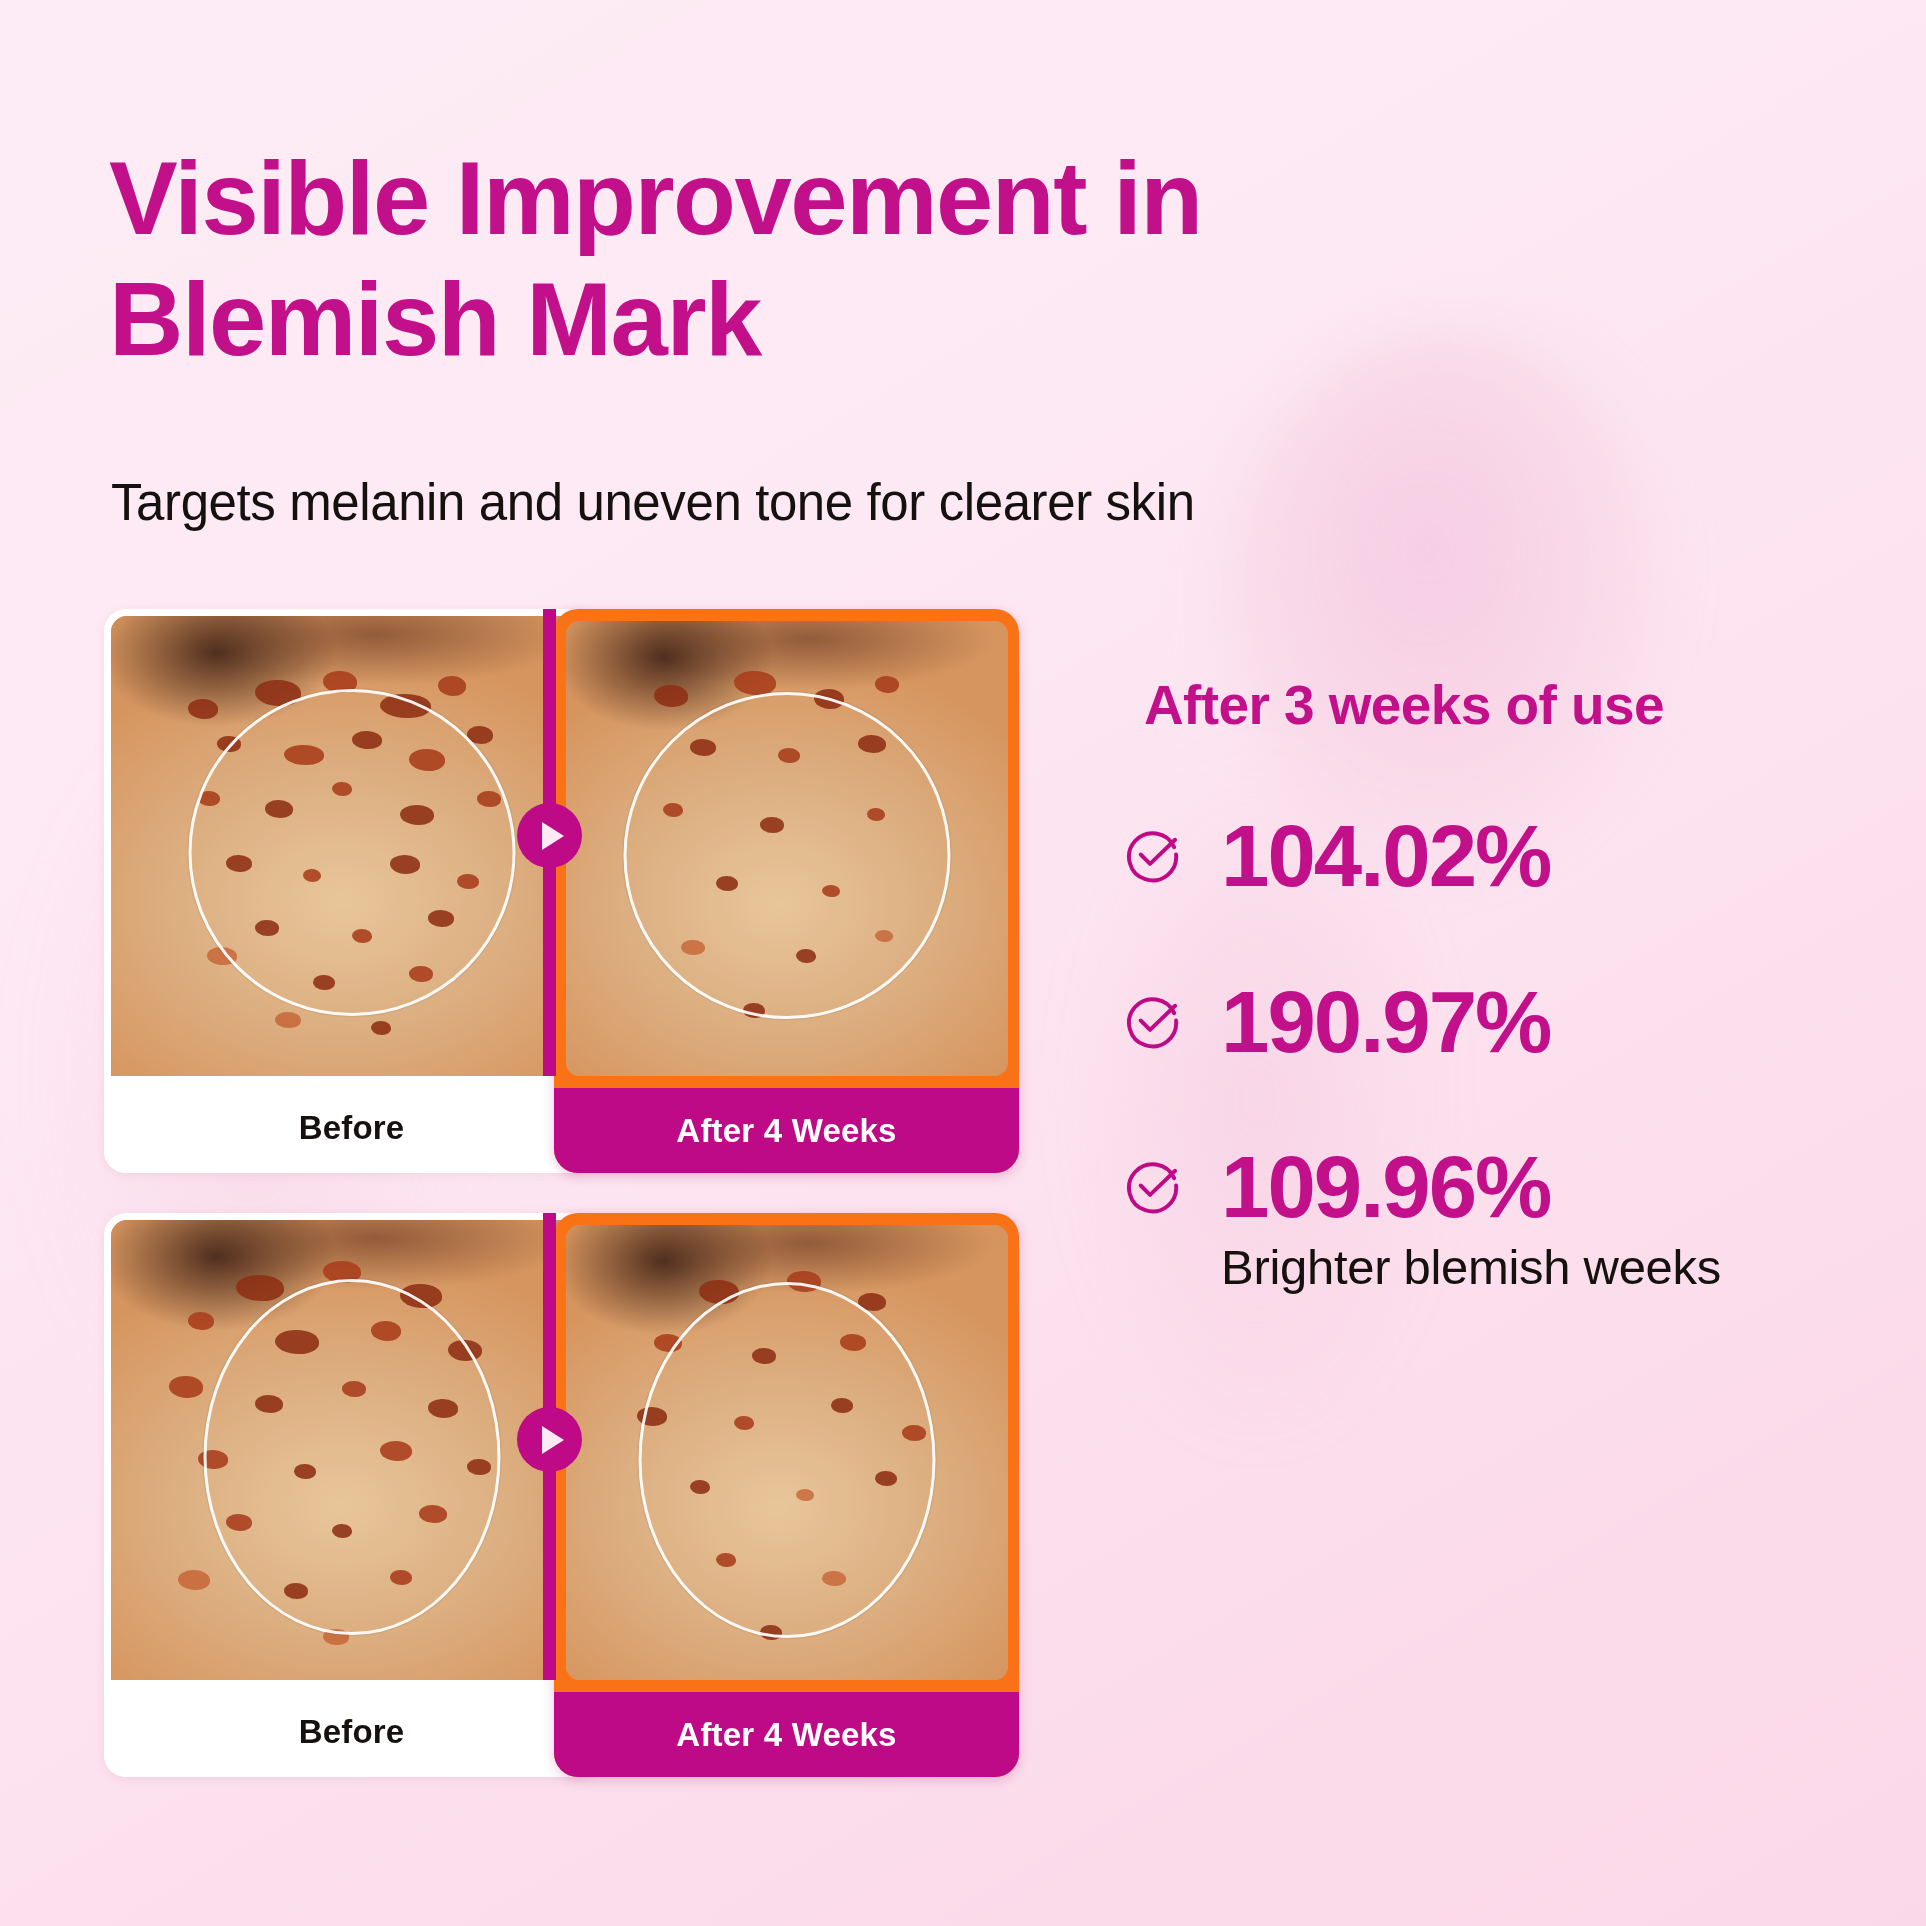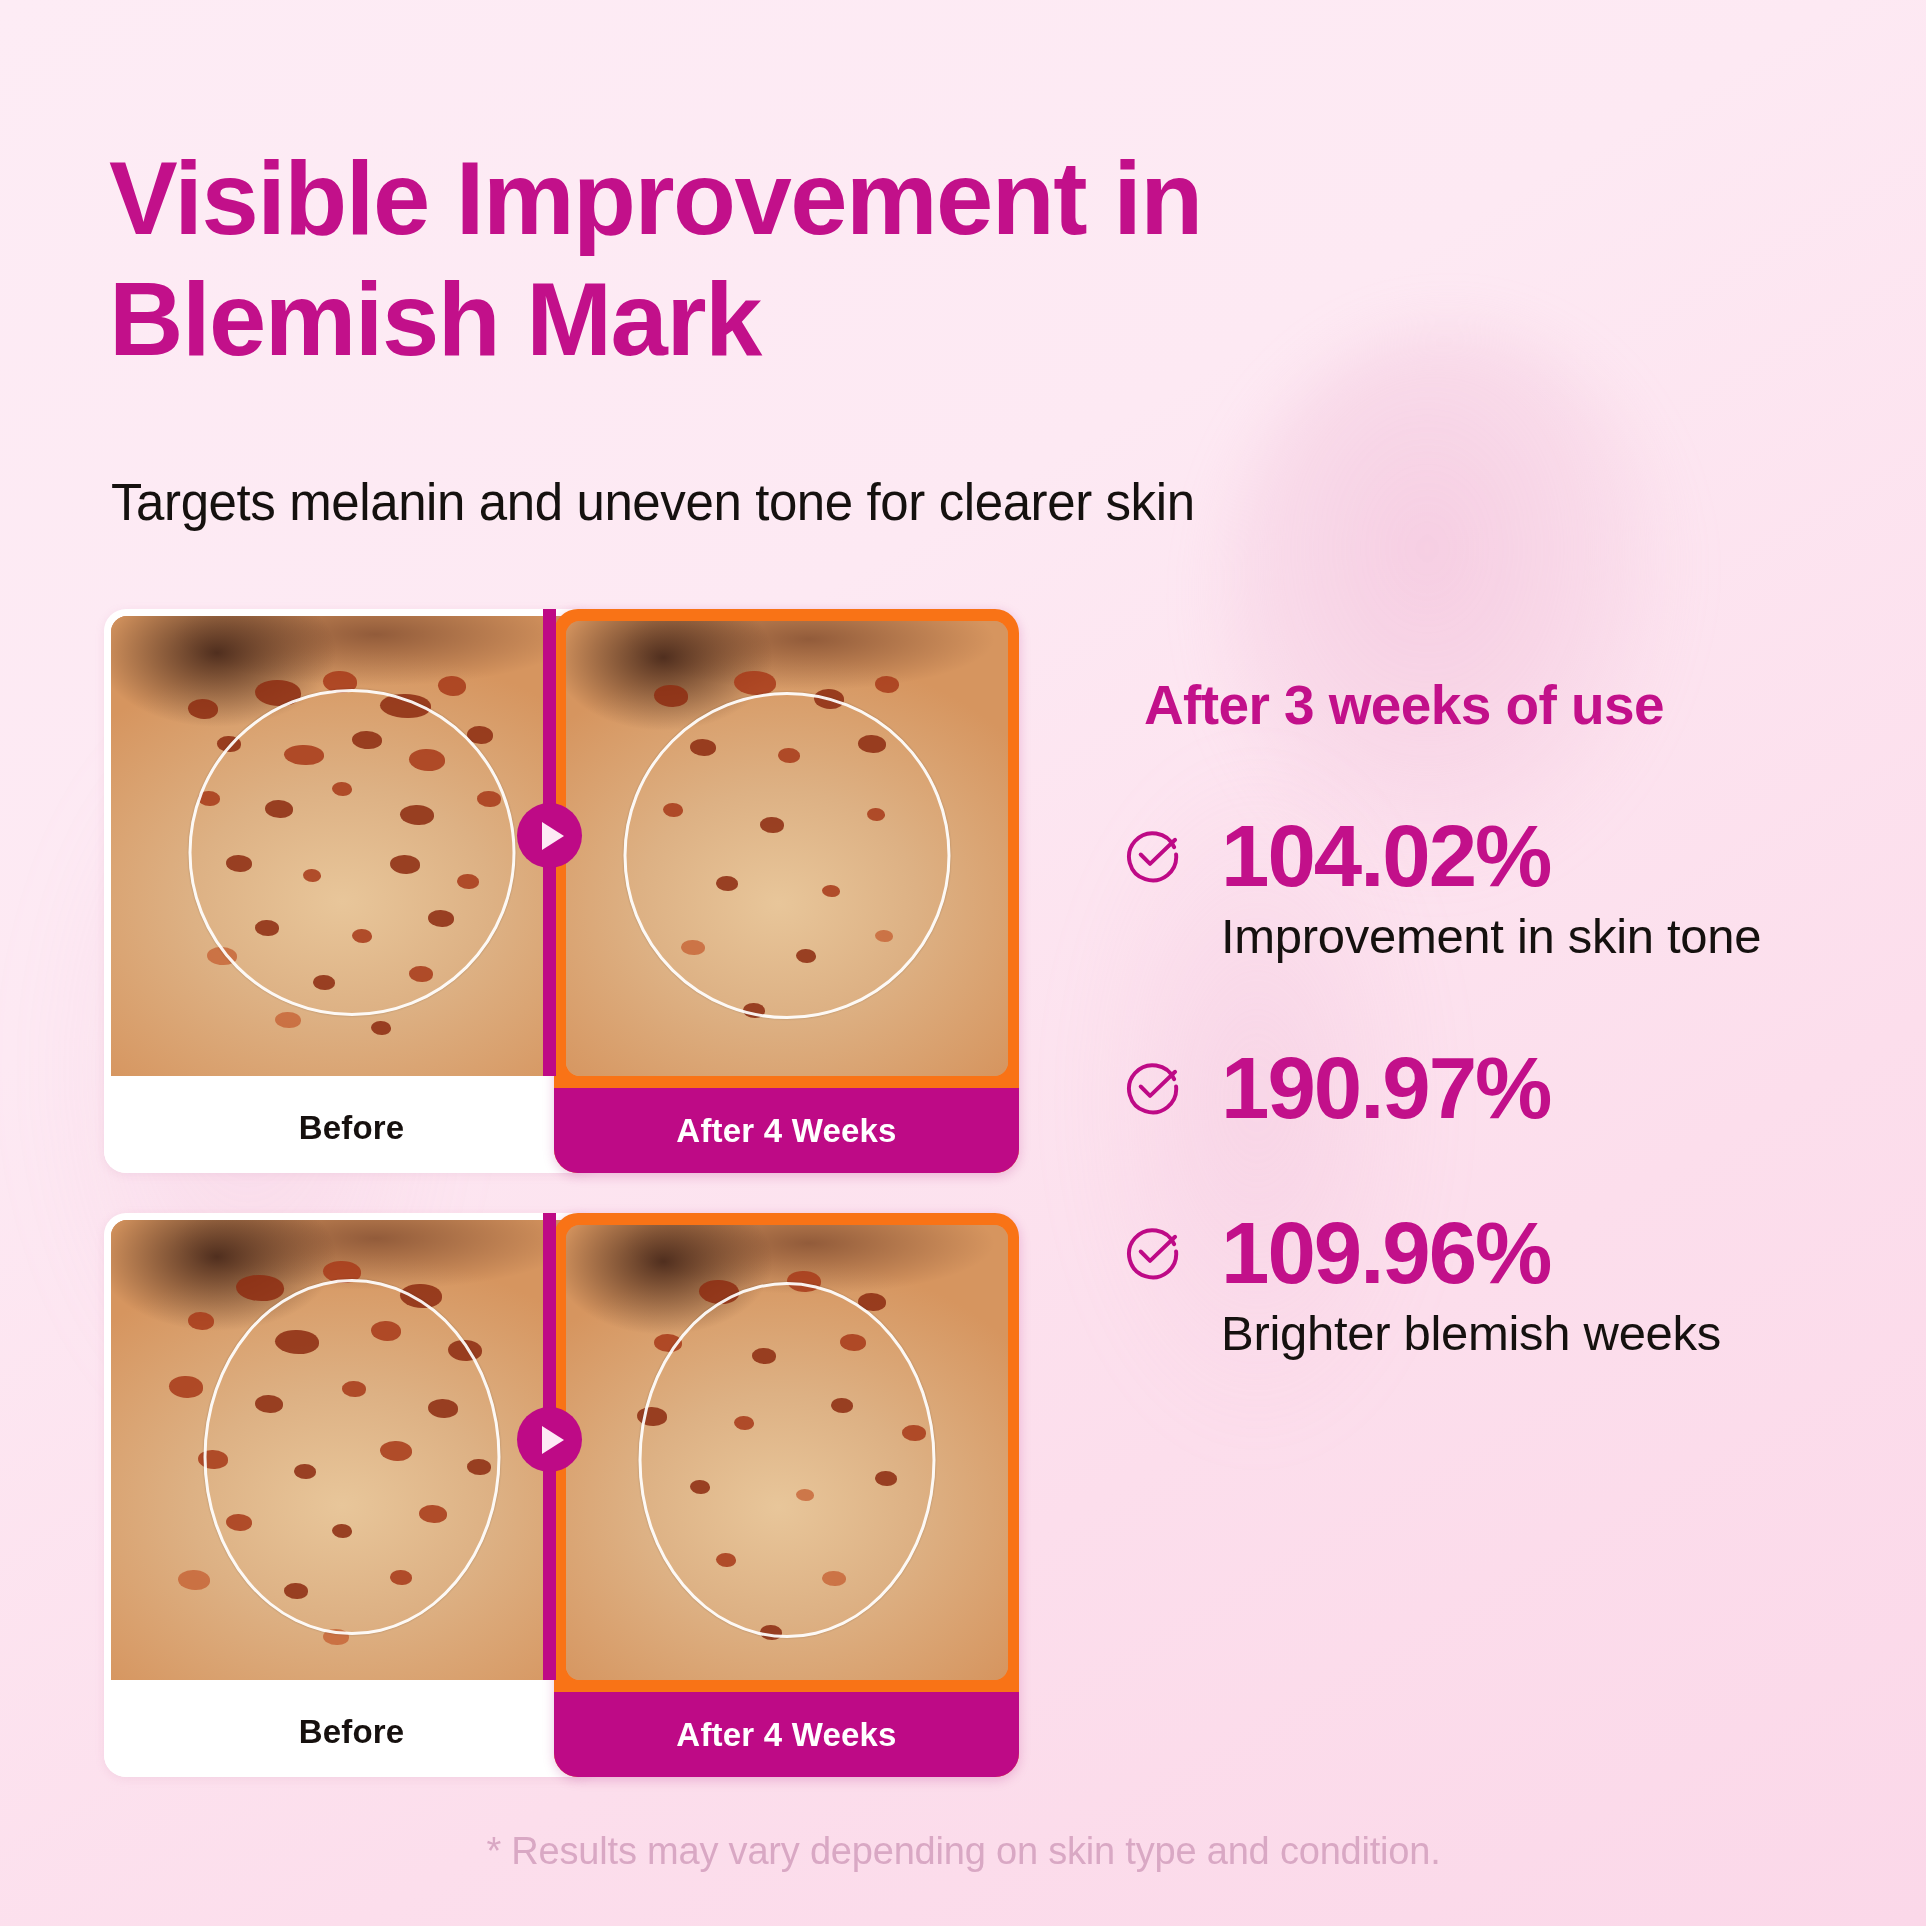--- a/index.html
+++ b/index.html
@@ -301,21 +301,20 @@
     <div class="stats-heading">After 3 weeks of use</div>
 
     <div class="stat">
       <span class="check-icon">
         <svg viewBox="0 0 58 58" width="57" height="57" fill="none">
           <path d="M51 21.5 A24 24 0 1 0 53 29" stroke="#BE0A86" stroke-width="4" stroke-linecap="round"></path>
           <path d="M17 29 L26.5 38.5 L52 14" stroke="#BE0A86" stroke-width="4" stroke-linecap="round" stroke-linejoin="round"></path>
         </svg>
       </span>
       <div class="stat-value">104.02%</div>
-      <div class="stat-label">Improvement in skin tone</div>
     </div>
 
     <div class="stat">
       <span class="check-icon">
         <svg viewBox="0 0 58 58" width="57" height="57" fill="none">
           <path d="M51 21.5 A24 24 0 1 0 53 29" stroke="#BE0A86" stroke-width="4" stroke-linecap="round"></path>
           <path d="M17 29 L26.5 38.5 L52 14" stroke="#BE0A86" stroke-width="4" stroke-linecap="round" stroke-linejoin="round"></path>
         </svg>
       </span>
       <div class="stat-value">190.97%</div>
@@ -327,16 +326,15 @@
           <path d="M51 21.5 A24 24 0 1 0 53 29" stroke="#BE0A86" stroke-width="4" stroke-linecap="round"></path>
           <path d="M17 29 L26.5 38.5 L52 14" stroke="#BE0A86" stroke-width="4" stroke-linecap="round" stroke-linejoin="round"></path>
         </svg>
       </span>
       <div class="stat-value">109.96%</div>
       <div class="stat-label">Brighter blemish weeks</div>
     </div>
 
   </div>
 
-  <div class="footer">* Results may vary depending on skin type and condition.</div>
 
 </div>
 
 
 </body></html>

